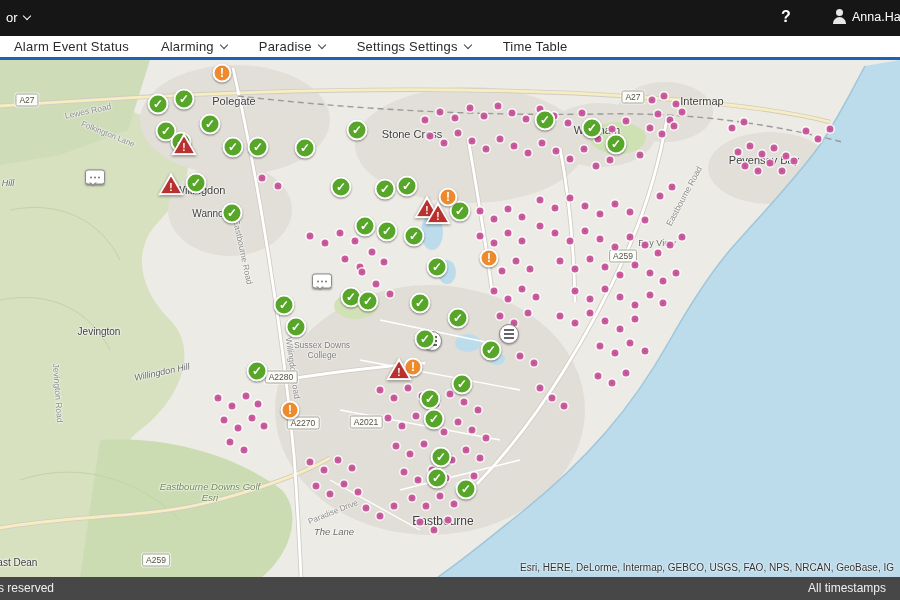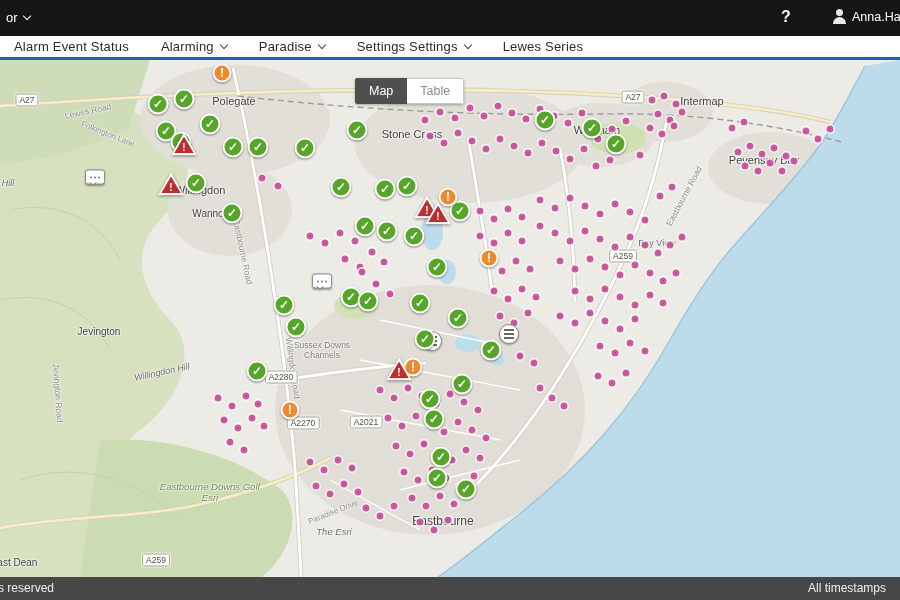--- a/index.html
+++ b/index.html
@@ -106,21 +106,21 @@
     </a>
   <a>
       <span>Paradise</span>
       <i class="caret"></i>
     </a>
   <a>
       <span>Settings Settings</span>
       <i class="caret"></i>
     </a>
   <a>
-      <span>Lewes Series</span>
+      <span>Time Table</span>
     </a>
 </nav>
 <div class="accentline"></div>
 
 <div class="map" id="map">
   <svg class="base" width="900" height="517" viewBox="0 0 900 517">
 
     <rect x="0" y="0" width="900" height="517" fill="#edebe5"></rect>
 
     <path d="M0,20 C60,30 120,40 170,70 C200,90 190,130 160,160 C130,190 140,230 170,260 C200,290 180,340 140,370 C100,400 120,460 80,517 L0,517 Z" fill="#d7e1c0"></path>
@@ -184,24 +184,24 @@
   <div id="map-labels">
       <span class="map-label" style="left: 234px; top: 41px; font-size: 11px; transform: translate(-50%, -50%) rotate(0deg);">Polegate</span>
       <span class="map-label" style="left: 412px; top: 74px; font-size: 11px; transform: translate(-50%, -50%) rotate(0deg);">Stone Cross</span>
       <span class="map-label" style="left: 702px; top: 41px; font-size: 11px; transform: translate(-50%, -50%) rotate(0deg);">Intermap</span>
       <span class="map-label" style="left: 597px; top: 70px; font-size: 11px; transform: translate(-50%, -50%) rotate(0deg);">Westham</span>
       <span class="map-label" style="left: 764px; top: 100px; font-size: 11px; transform: translate(-50%, -50%) rotate(0deg);">Pevensey Bay</span>
       <span class="map-label" style="left: 200px; top: 130px; font-size: 11px; transform: translate(-50%, -50%) rotate(0deg);">Willingdon</span>
       <span class="map-label" style="left: 213px; top: 153px; font-size: 10px; transform: translate(-50%, -50%) rotate(0deg);">Wannock</span>
       <span class="map-label" style="left: 99px; top: 271px; font-size: 10px; transform: translate(-50%, -50%) rotate(0deg);">Jevington</span>
       <span class="map-label" style="left: 443px; top: 461px; font-size: 12px; transform: translate(-50%, -50%) rotate(0deg);">Eastbourne</span>
-      <span class="map-label" style="left: 334px; top: 471px; font-size: 9.5px; color: rgb(107, 107, 107); font-style: italic; transform: translate(-50%, -50%) rotate(0deg);">The Esri</span>
+      <span class="map-label" style="left: 334px; top: 471px; font-size: 9.5px; color: rgb(107, 107, 107); font-style: italic; transform: translate(-50%, -50%) rotate(0deg);">The Lane</span>
       <span class="map-label" style="left: 14px; top: 502px; font-size: 10px; transform: translate(-50%, -50%) rotate(0deg);">East Dean</span>
       <span class="map-label" style="left: 657px; top: 183px; font-size: 9px; color: rgb(107, 107, 107); transform: translate(-50%, -50%) rotate(0deg);">Bay View</span>
-      <span class="map-label" style="left: 322px; top: 290px; font-size: 8.5px; color: rgb(122, 122, 122); width: 62px; white-space: normal; text-align: center; transform: translate(-50%, -50%) rotate(0deg);">Sussex Downs Channels</span>
+      <span class="map-label" style="left: 322px; top: 290px; font-size: 8.5px; color: rgb(122, 122, 122); width: 62px; white-space: normal; text-align: center; transform: translate(-50%, -50%) rotate(0deg);">Sussex Downs College</span>
       <span class="map-label" style="left: 210px; top: 432px; font-size: 9.5px; color: rgb(111, 138, 87); font-style: italic; width: 110px; white-space: normal; text-align: center; transform: translate(-50%, -50%) rotate(0deg);">Eastbourne Downs Golf Esri</span>
       <span class="map-label" style="left: 162px; top: 312px; font-size: 9px; color: rgb(107, 107, 107); font-style: italic; transform: translate(-50%, -50%) rotate(-12deg);">Willingdon Hill</span>
       <span class="map-label" style="left: 88px; top: 51px; font-size: 8.5px; color: rgb(138, 138, 138); transform: translate(-50%, -50%) rotate(-12deg);">Lewes Road</span>
       <span class="map-label" style="left: 108px; top: 74px; font-size: 8px; color: rgb(138, 138, 138); transform: translate(-50%, -50%) rotate(22deg);">Folkington Lane</span>
       <span class="map-label" style="left: 243px; top: 192px; font-size: 8.5px; color: rgb(138, 138, 138); transform: translate(-50%, -50%) rotate(78deg);">Eastbourne Road</span>
       <span class="map-label" style="left: 684px; top: 136px; font-size: 8.5px; color: rgb(138, 138, 138); transform: translate(-50%, -50%) rotate(-62deg);">Eastbourne Road</span>
       <span class="map-label" style="left: 293px; top: 308px; font-size: 8.5px; color: rgb(138, 138, 138); transform: translate(-50%, -50%) rotate(82deg);">Willingdon Road</span>
       <span class="map-label" style="left: 58px; top: 333px; font-size: 8.5px; color: rgb(138, 138, 138); transform: translate(-50%, -50%) rotate(86deg);">Jevington Road</span>
       <span class="map-label" style="left: 333px; top: 452px; font-size: 8px; color: rgb(138, 138, 138); transform: translate(-50%, -50%) rotate(-22deg);">Paradise Drive</span>
       <span class="map-label" style="left: 8px; top: 123px; font-size: 9px; color: rgb(107, 107, 107); font-style: italic; transform: translate(-50%, -50%) rotate(0deg);">Hill</span>
@@ -483,23 +483,20 @@
         <em></em>
         <b>!</b>
       </div>
       <div class="mk m-alarm" style="left: 399px; top: 309px;">
         <i></i>
         <em></em>
         <b>!</b>
       </div>
     </div>
 
-  <div class="toggle">
-    <button class="on">Map</button>
-    <button class="off">Table</button>
-  </div>
-
+
+  <div class="attribution">Esri, HERE, DeLorme, Intermap, GEBCO, USGS, FAO, NPS, NRCAN, GeoBase, IG</div>
 </div>
 
 <footer class="footer">
   <span class="fl">s reserved</span>
   <span class="fr">All timestamps</span>
 </footer>
 
 </body></html>

